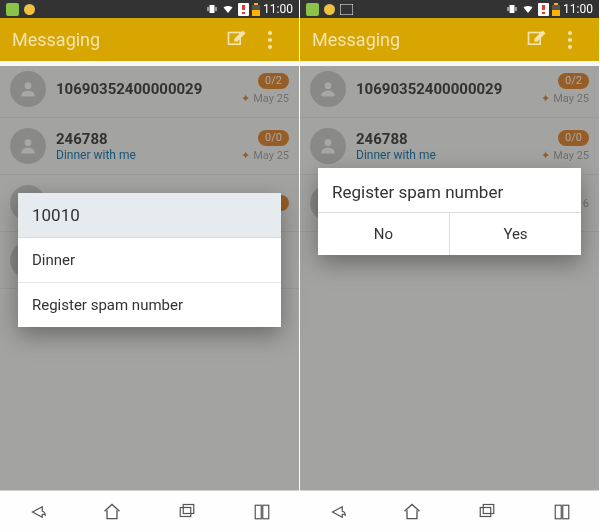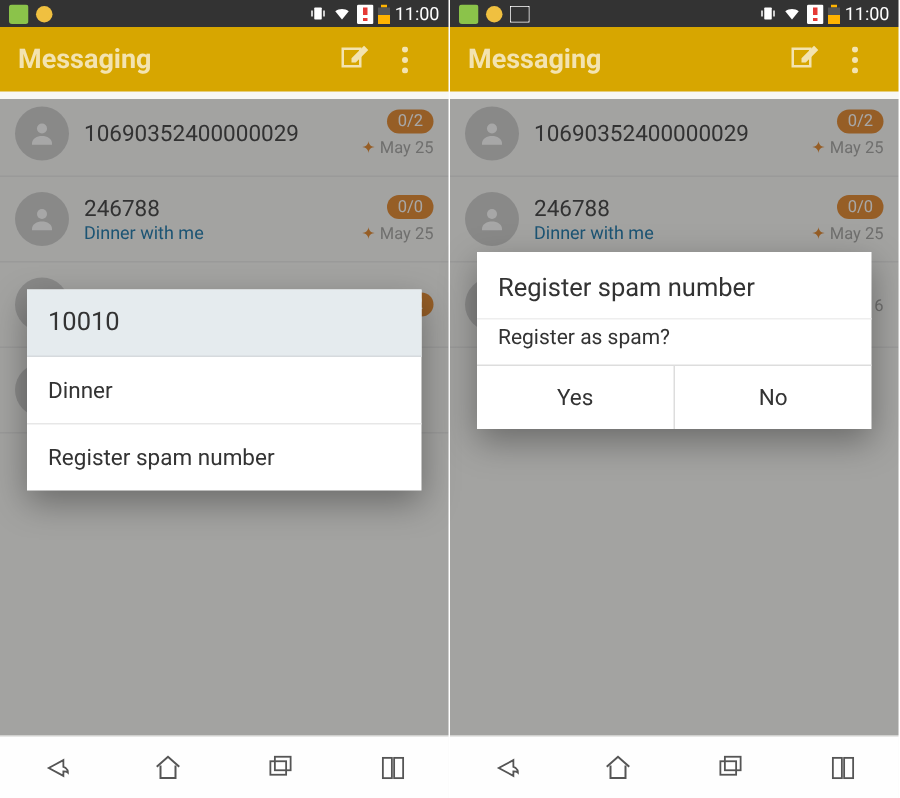--- a/index.html
+++ b/index.html
@@ -3,27 +3,27 @@
 <meta charset="utf-8">
 <style>
 *{box-sizing:border-box;margin:0;padding:0;font-family:Roboto,Arial,sans-serif}
 body{background:#fff;width:600px;height:532px;display:flex}
 .phone{width:300px;height:532px;position:relative;background:#f5f5f5;display:flex;flex-direction:column;border-right:1px solid #fff}
 .statusbar{height:18px;background:#333;color:#fff;display:flex;align-items:center;padding:0 6px;font-size:11px;position:relative;z-index:3}
 .statusbar .left{display:flex;gap:4px}
 .statusbar .right{display:flex;gap:3px;align-items:center;margin-left:auto}
 .sb-ico{display:inline-flex;align-items:center;justify-content:center}
 .appbar{height:43px;background:#d7a600;display:flex;align-items:center;padding:0 12px;color:#f3e3b0;position:relative;z-index:3}
-.appbar-title{font-size:18px;font-weight:700;flex:1}
+.appbar-title{font-size:18px;font-weight:400;flex:1}
 .appbar-ico{width:34px;display:flex;justify-content:center}
 .list{flex:1;background:#f7f7f5;position:relative;z-index:1;overflow:hidden}
 .row{display:flex;align-items:center;height:57px;padding:6px 10px;border-bottom:1px solid #e8e8e5;position:relative}
 .avatar{width:36px;height:36px;border-radius:50%;background:#c9c9c7;display:flex;align-items:center;justify-content:center;margin-right:10px;flex-shrink:0}
 .row-main{flex:1;min-width:0}
-.row-title{font-size:15px;color:#2b2b2b;font-weight:400;overflow:hidden;white-space:nowrap;text-overflow:ellipsis}
+.row-title{font-size:15px;color:#2b2b2b;font-weight:700;overflow:hidden;white-space:nowrap;text-overflow:ellipsis}
 .row-sub{font-size:12px;color:#0369a1;overflow:hidden;white-space:nowrap;text-overflow:ellipsis}
 .row-meta{display:flex;flex-direction:column;align-items:flex-end;gap:3px;margin-left:6px}
 .badge{background:#e07a14;color:#fff;font-size:11px;border-radius:8px;padding:1px 7px;line-height:14px}
 .date{font-size:11px;color:#9a9a97;display:flex;align-items:center;gap:3px}
 .date .pin{color:#e07a14}
 .navbar{height:42px;background:#fefefe;border-top:1px solid #d0d0ce;display:flex;position:relative;z-index:3}
 .nbtn{flex:1;display:flex;align-items:center;justify-content:center}
 .scrim{position:absolute;inset:0;background:rgba(60,60,60,.45);z-index:2}
 .popup{position:absolute;z-index:4;background:#fff;box-shadow:0 8px 22px rgba(0,0,0,.35);left:18px;right:18px}
 .popup .phdr{background:#e5ebee;color:#333;font-size:17px;padding:12px 14px;border-bottom:1px solid #d6dadd}
@@ -320,24 +320,23 @@
             <span>16</span>
           </span>
         </div>
     </div>
   </div>
 
   <div class="scrim" style="top:66px;bottom:42px"></div>
 
   <div class="dialog">
     <div class="dtitle">Register spam number</div>
-    <div class="dmsg">Register as spam?</div>
     <div class="dbtns">
+      <div class="dbtn">No</div>
       <div class="dbtn">Yes</div>
-      <div class="dbtn">No</div>
     </div>
   </div>
 
   <div class="navbar">
     <div class="nbtn">
         <svg width="22" height="18" viewBox="0 0 24 24" fill="none" stroke="#555" stroke-width="1.6">
           <path d="M19 5L6 12l13 7 0-4c3 0 4 1 4 1 0-4-4-5-4-5V5z" fill="#fff"></path>
         </svg>
       </div>
     <div class="nbtn">

